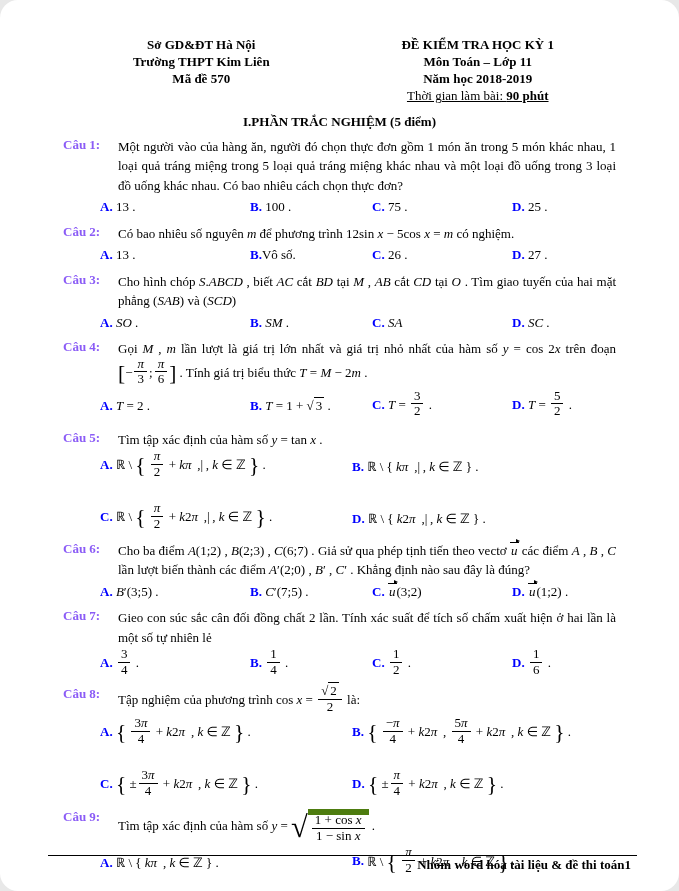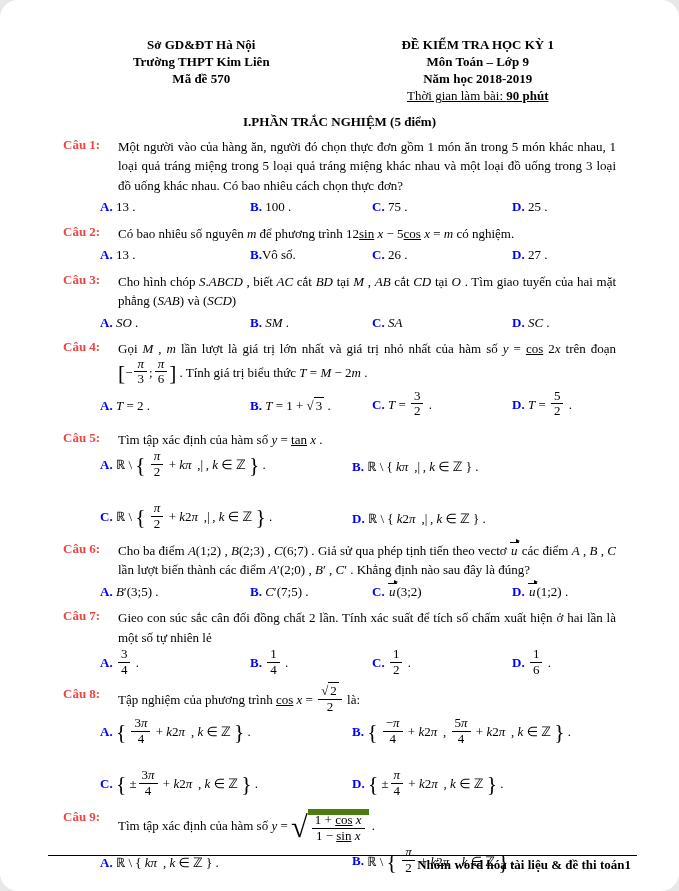--- a/index.html
+++ b/index.html
@@ -19,31 +19,31 @@
   .hdr { display:flex; }
   .hdr-col { width:50%; text-align:center; font-weight:bold; line-height:1.32; }
   .hdr .time { font-weight:normal; }
   .hdr .time .uline { text-decoration:underline; }
   .hdr .time b { font-weight:bold; }
   
   .section-title { font-weight:bold; margin-top:9px;text-align:center; }
   
   .q { position:relative; padding-left:55px; margin-top:7px; }
   .q.mt9 { margin-top:9px; }
-  .q-label { position:absolute; left:0; top:0; color:#ef4444; font-weight:bold; white-space:nowrap; }
+  .q-label { position:absolute; left:0; top:0; color:#8b5cf6; font-weight:bold; white-space:nowrap; }
   .q-text { text-align:justify; line-height:1.5; }
   .opts { margin-left:-18px; margin-top:2px; display:grid; align-items:center; }
   .opts.four { grid-template-columns:150px 122px 140px auto; }
   .opts.two  { grid-template-columns:252px auto; row-gap:22px; }
   .opt { line-height:1.5; }
   .ol { color:#0000FF; font-weight:bold; }
   
   .math { white-space:nowrap; }
   .math i { font-style:italic; }
-  .rm { font-style:normal;text-decoration:underline; }
+  .rm { font-style:normal; }
   .bb { font-style:normal; }
   .frac { display:inline-block; vertical-align:middle; text-align:center; margin:0 2px; position:relative; top:-2px; }
   .frac .num { display:block; padding:0 3px; line-height:1.12; border-bottom:1px solid #000; }
   .frac .den { display:block; padding:0 3px; line-height:1.12; }
   .sqrt { white-space:nowrap; }
   .sqrt .rad { font-style:normal; }
   .sqrt .rbody { border-top:1px solid #000; padding:0 2px; }
   .sqrt.big { display:inline-flex; align-items:center; vertical-align:middle; }
   .sqrt.big .rad { font-size:2.35em; line-height:0.9; }
   .sqrt.big .rbody { display:inline-block; border-top:6px solid #4d7c0f; }
@@ -65,21 +65,21 @@
 <div class="page">
 
   <div class="hdr">
     <div class="hdr-col">
       <div>Sở GD&amp;ĐT Hà Nội</div>
       <div>Trường THPT Kim Liên</div>
       <div>Mã đề 570</div>
     </div>
     <div class="hdr-col">
       <div>ĐỀ KIỂM TRA HỌC KỲ 1</div>
-      <div>Môn Toán – Lớp 9</div>
+      <div>Môn Toán – Lớp 11</div>
       <div>Năm học 2018-2019</div>
       <div class="time"><span class="uline"><span>Thời gian làm bài: </span><b>90 phút</b></span></div>
     </div>
   </div>
 
   <div class="section-title">I.PHẦN TRẮC NGHIỆM (5 điểm)</div>
 
   <div class="q">
     <span class="q-label">Câu 1:</span>
     <div class="q-text">Một người vào của hàng ăn, người đó chọn thực đơn gồm 1 món ăn trong 5 món khác nhau, 1 loại quả tráng miệng trong 5 loại quả tráng miệng khác nhau và một loại đồ uống trong 3 loại đồ uống khác nhau. Có bao nhiêu cách chọn thực đơn?</div>

